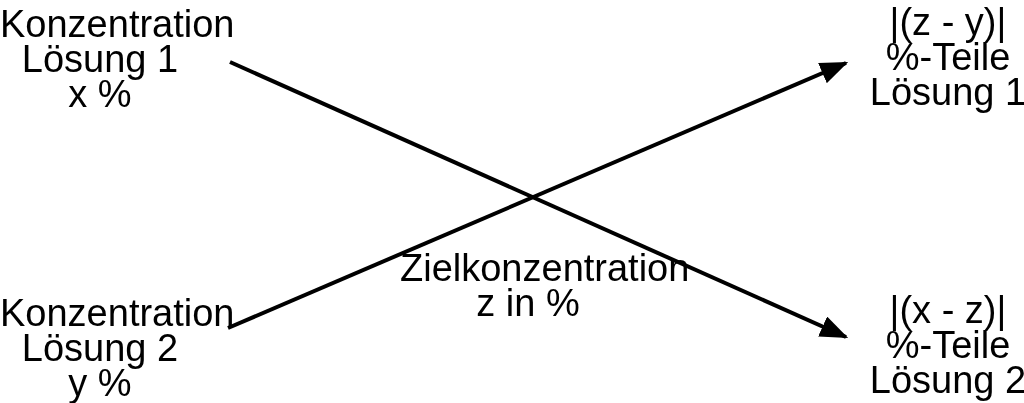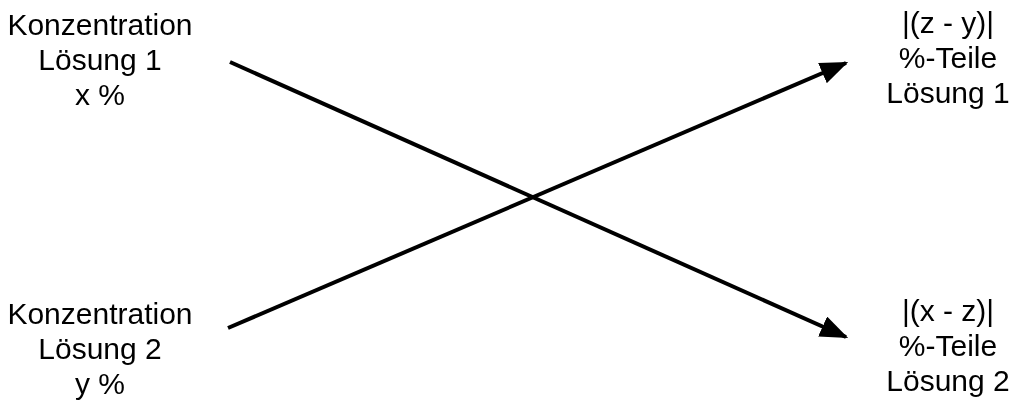--- a/index.html
+++ b/index.html
@@ -23,21 +23,21 @@
   .arrows {
     position: absolute;
     left: 0;
     top: 0;
     width: 1024px;
     height: 403px;
   }
   .label {
     position: absolute;
     text-align: center;
-    font-size: 30px;
+    font-size: 38px;
     line-height: 35px;
     color: #000000;
   }
   .label .line {
     white-space: nowrap;
   }
   .pos-tl { left: 0px;   top: 7px;   width: 200px; }
   .pos-bl { left: 0px;   top: 296px; width: 200px; }
   .pos-tr { left: 848px; top: 5px;   width: 200px; }
   .pos-br { left: 848px; top: 293px; width: 200px; }
@@ -63,20 +63,24 @@
     <div class="line">Lösung 1</div>
     <div class="line">x %</div>
   </div>
 
   <div class="label pos-bl">
     <div class="line">Konzentration</div>
     <div class="line">Lösung 2</div>
     <div class="line">y %</div>
   </div>
 
+  <div class="label pos-center">
+    <div class="line">Zielkonzentration</div>
+    <div class="line">z in %</div>
+  </div>
 
   <div class="label pos-tr">
     <div class="line">|(z - y)|</div>
     <div class="line">%-Teile</div>
     <div class="line">Lösung 1</div>
   </div>
 
   <div class="label pos-br">
     <div class="line">|(x - z)|</div>
     <div class="line">%-Teile</div>

